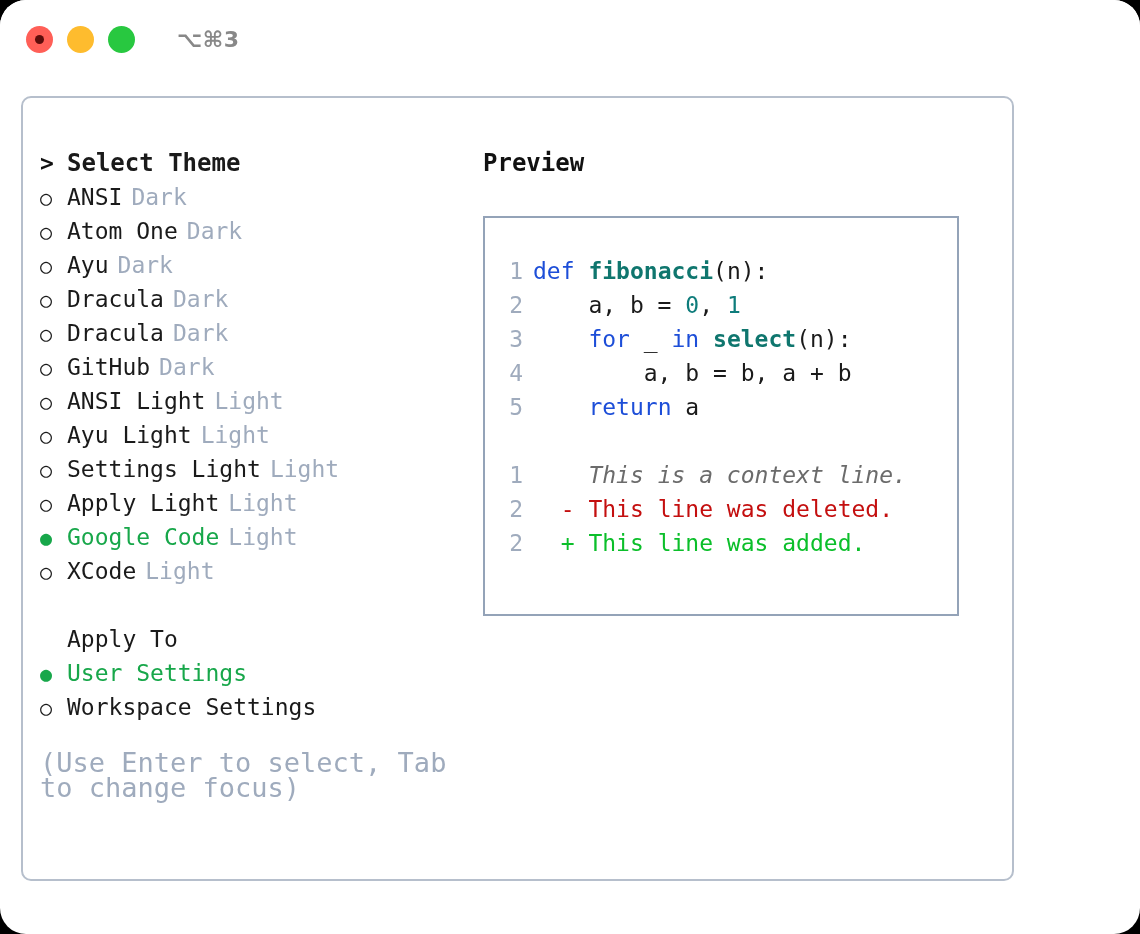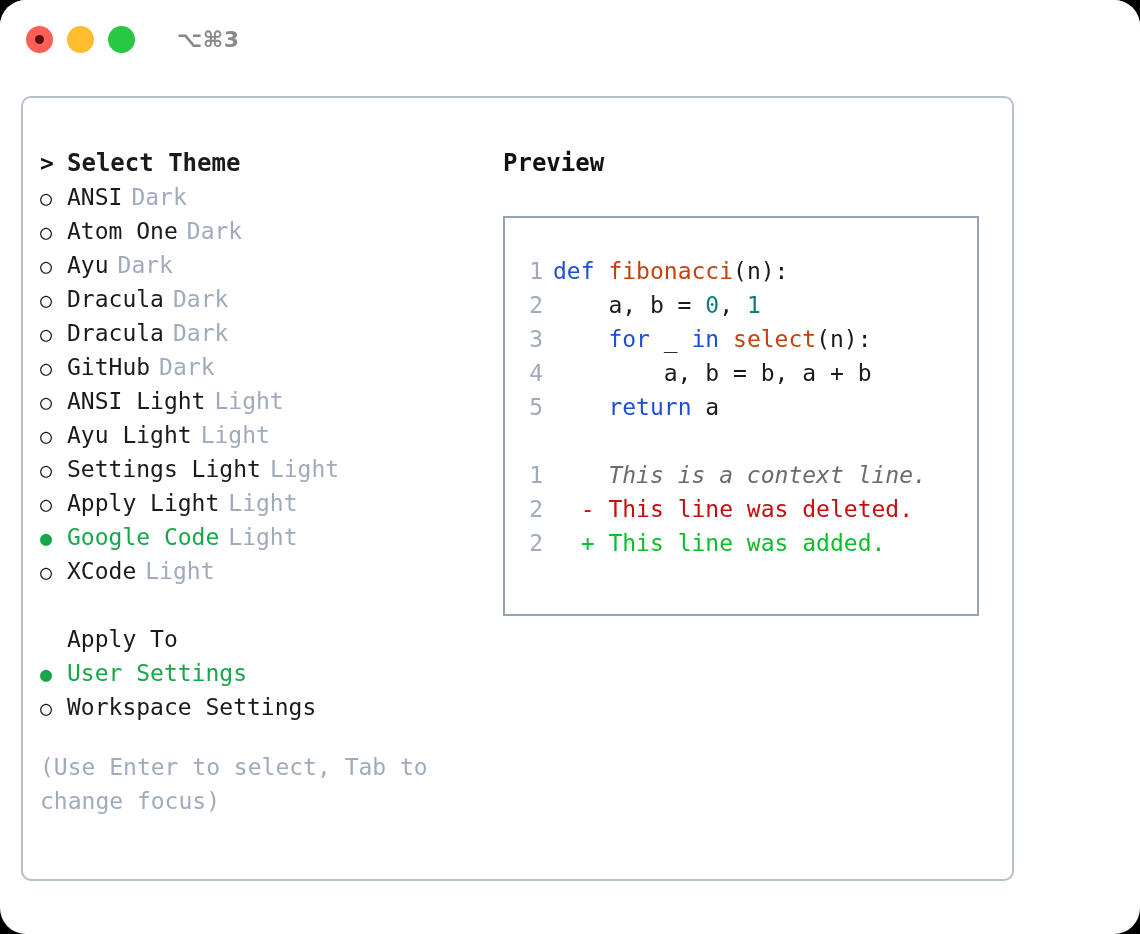--- a/index.html
+++ b/index.html
@@ -83,30 +83,30 @@
   .header-row { font-weight: 700; color: #111111; font-size: 24px; }
   .header-row .bullet { font-weight: 700; color: #111111; font-size: 23px; }
   .label { color: #1a1a1a; }
   .label.green { color: #17a74a; }
   .variant { color: #9fabbd; margin-left: 9px; }
   .section-title { color: #1a1a1a; }
   .spacer-row { height: 34px; }
   .hint {
     margin-top: 26px;
     color: #9fabbd;
-    font-size: 23px;
-    line-height: 34px;
+    font-size: 27px;
+    line-height: 25px;
     width: 420px;
     white-space: pre-wrap;
   }
 
   
   .right-col {
     position: absolute;
-    left: 480px; top: 48px;
+    left: 460px; top: 48px;
     width: 500px;
   }
   .preview-title {
     font-size: 24px;
     font-weight: 700;
     color: #111111;
     line-height: 34px;
   }
   .preview-box {
     margin-top: 36px;
@@ -125,21 +125,21 @@
   }
   .ln {
     width: 48px;
     flex: 0 0 48px;
     text-align: right;
     color: #9fabbd;
     padding-right: 10px;
   }
   .code-text { color: #1a1a1a; }
   .kw  { color: #1d4ed8; }
-  .fn  { color: #c2410c; }
+  .fn  { color: #0f766e; font-weight: bold; }
   .num { color: #0e7c7b; }
   .pn  { color: #1a1a1a; }
   .gap-line { height: 34px; }
   .diff-ctx { color: #6b6b6b; font-style: italic; }
   .diff-del { color: #c40f0f; }
   .diff-add { color: #0bbf2a; }
 </style>
 </head>
 <body>
 

